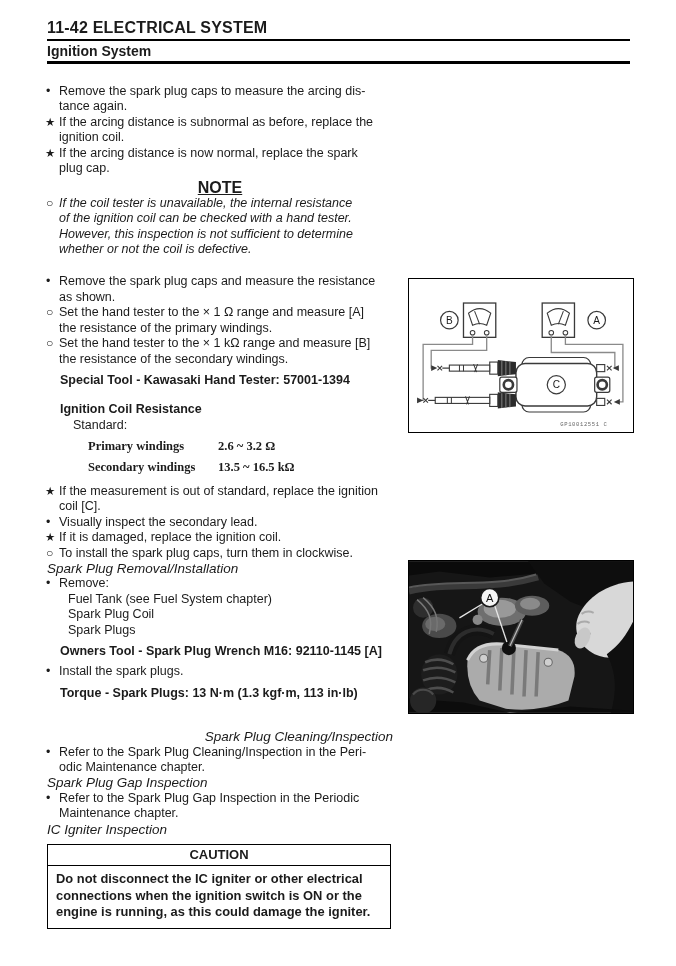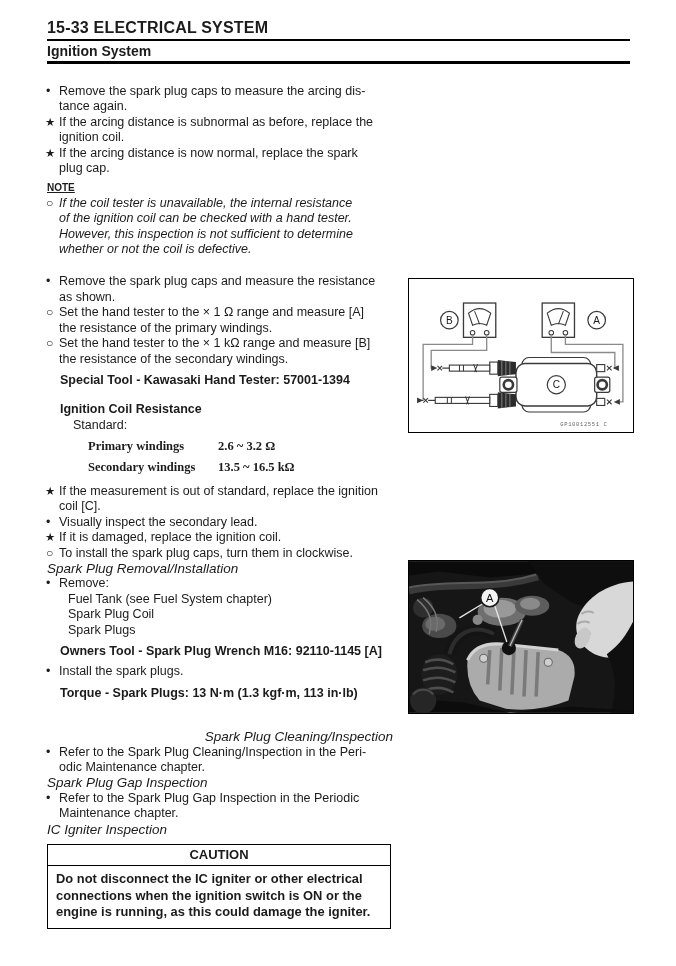--- a/index.html
+++ b/index.html
@@ -19,21 +19,21 @@
 
   .leftcol { position: absolute; left: 47px; top: 84px; width: 346px; }
 
   .li { position: relative; padding-left: 12px; }
   .mk { position: absolute; left: -1px; top: 0; }
   .mk.circ { font-size: 12px; }
   .mk.star { font-size: 11.5px; left: -2px; }
   .tx { white-space: pre-line; }
 
   .note-block { margin-top: 4px; }
-  .note-title { text-align: left; font-weight: bold; font-size: 10px; text-decoration: underline; }
+  .note-title { text-align: center; font-weight: bold; font-size: 16px; text-decoration: underline; }
   .note-block .tx, .note-block .mk { font-style: italic; }
 
   .proc { margin-top: 17px; }
   .tool-line { font-weight: bold; padding-left: 13px; margin-top: 6px; }
   .spec-title { font-weight: bold; padding-left: 13px; margin-top: 14px; }
   .spec-sub { font-weight: normal; padding-left: 26px; }
   .specrow { display: flex; padding-left: 41px; margin-top: 5.5px; font-weight: bold; font-family: Liberation Serif, serif; }
   .specrow .lab { width: 130px; flex: none; }
   .post { margin-top: 9px; }
 
@@ -47,21 +47,21 @@
 
   .figure { position: absolute; left: 408px; width: 226px; border: 1.6px solid #000; background: #fff; }
   #fig-diagram { top: 278px; height: 155px; }
   #fig-photo { top: 560px; height: 154px; }
   .figure svg { display: block; width: 100%; height: 100%; }
 </style>
 </head>
 <body>
 
 <div class="pagehead">
-  <div class="h1">15-33 ELECTRICAL SYSTEM</div>
+  <div class="h1">11-42 ELECTRICAL SYSTEM</div>
   <div class="rule-thin"></div>
   <div class="h2">Ignition System</div>
   <div class="rule-thick"></div>
 </div>
 
 <div class="leftcol">
 
   <div>
     <div class="li">
       <span class="mk">•</span>

